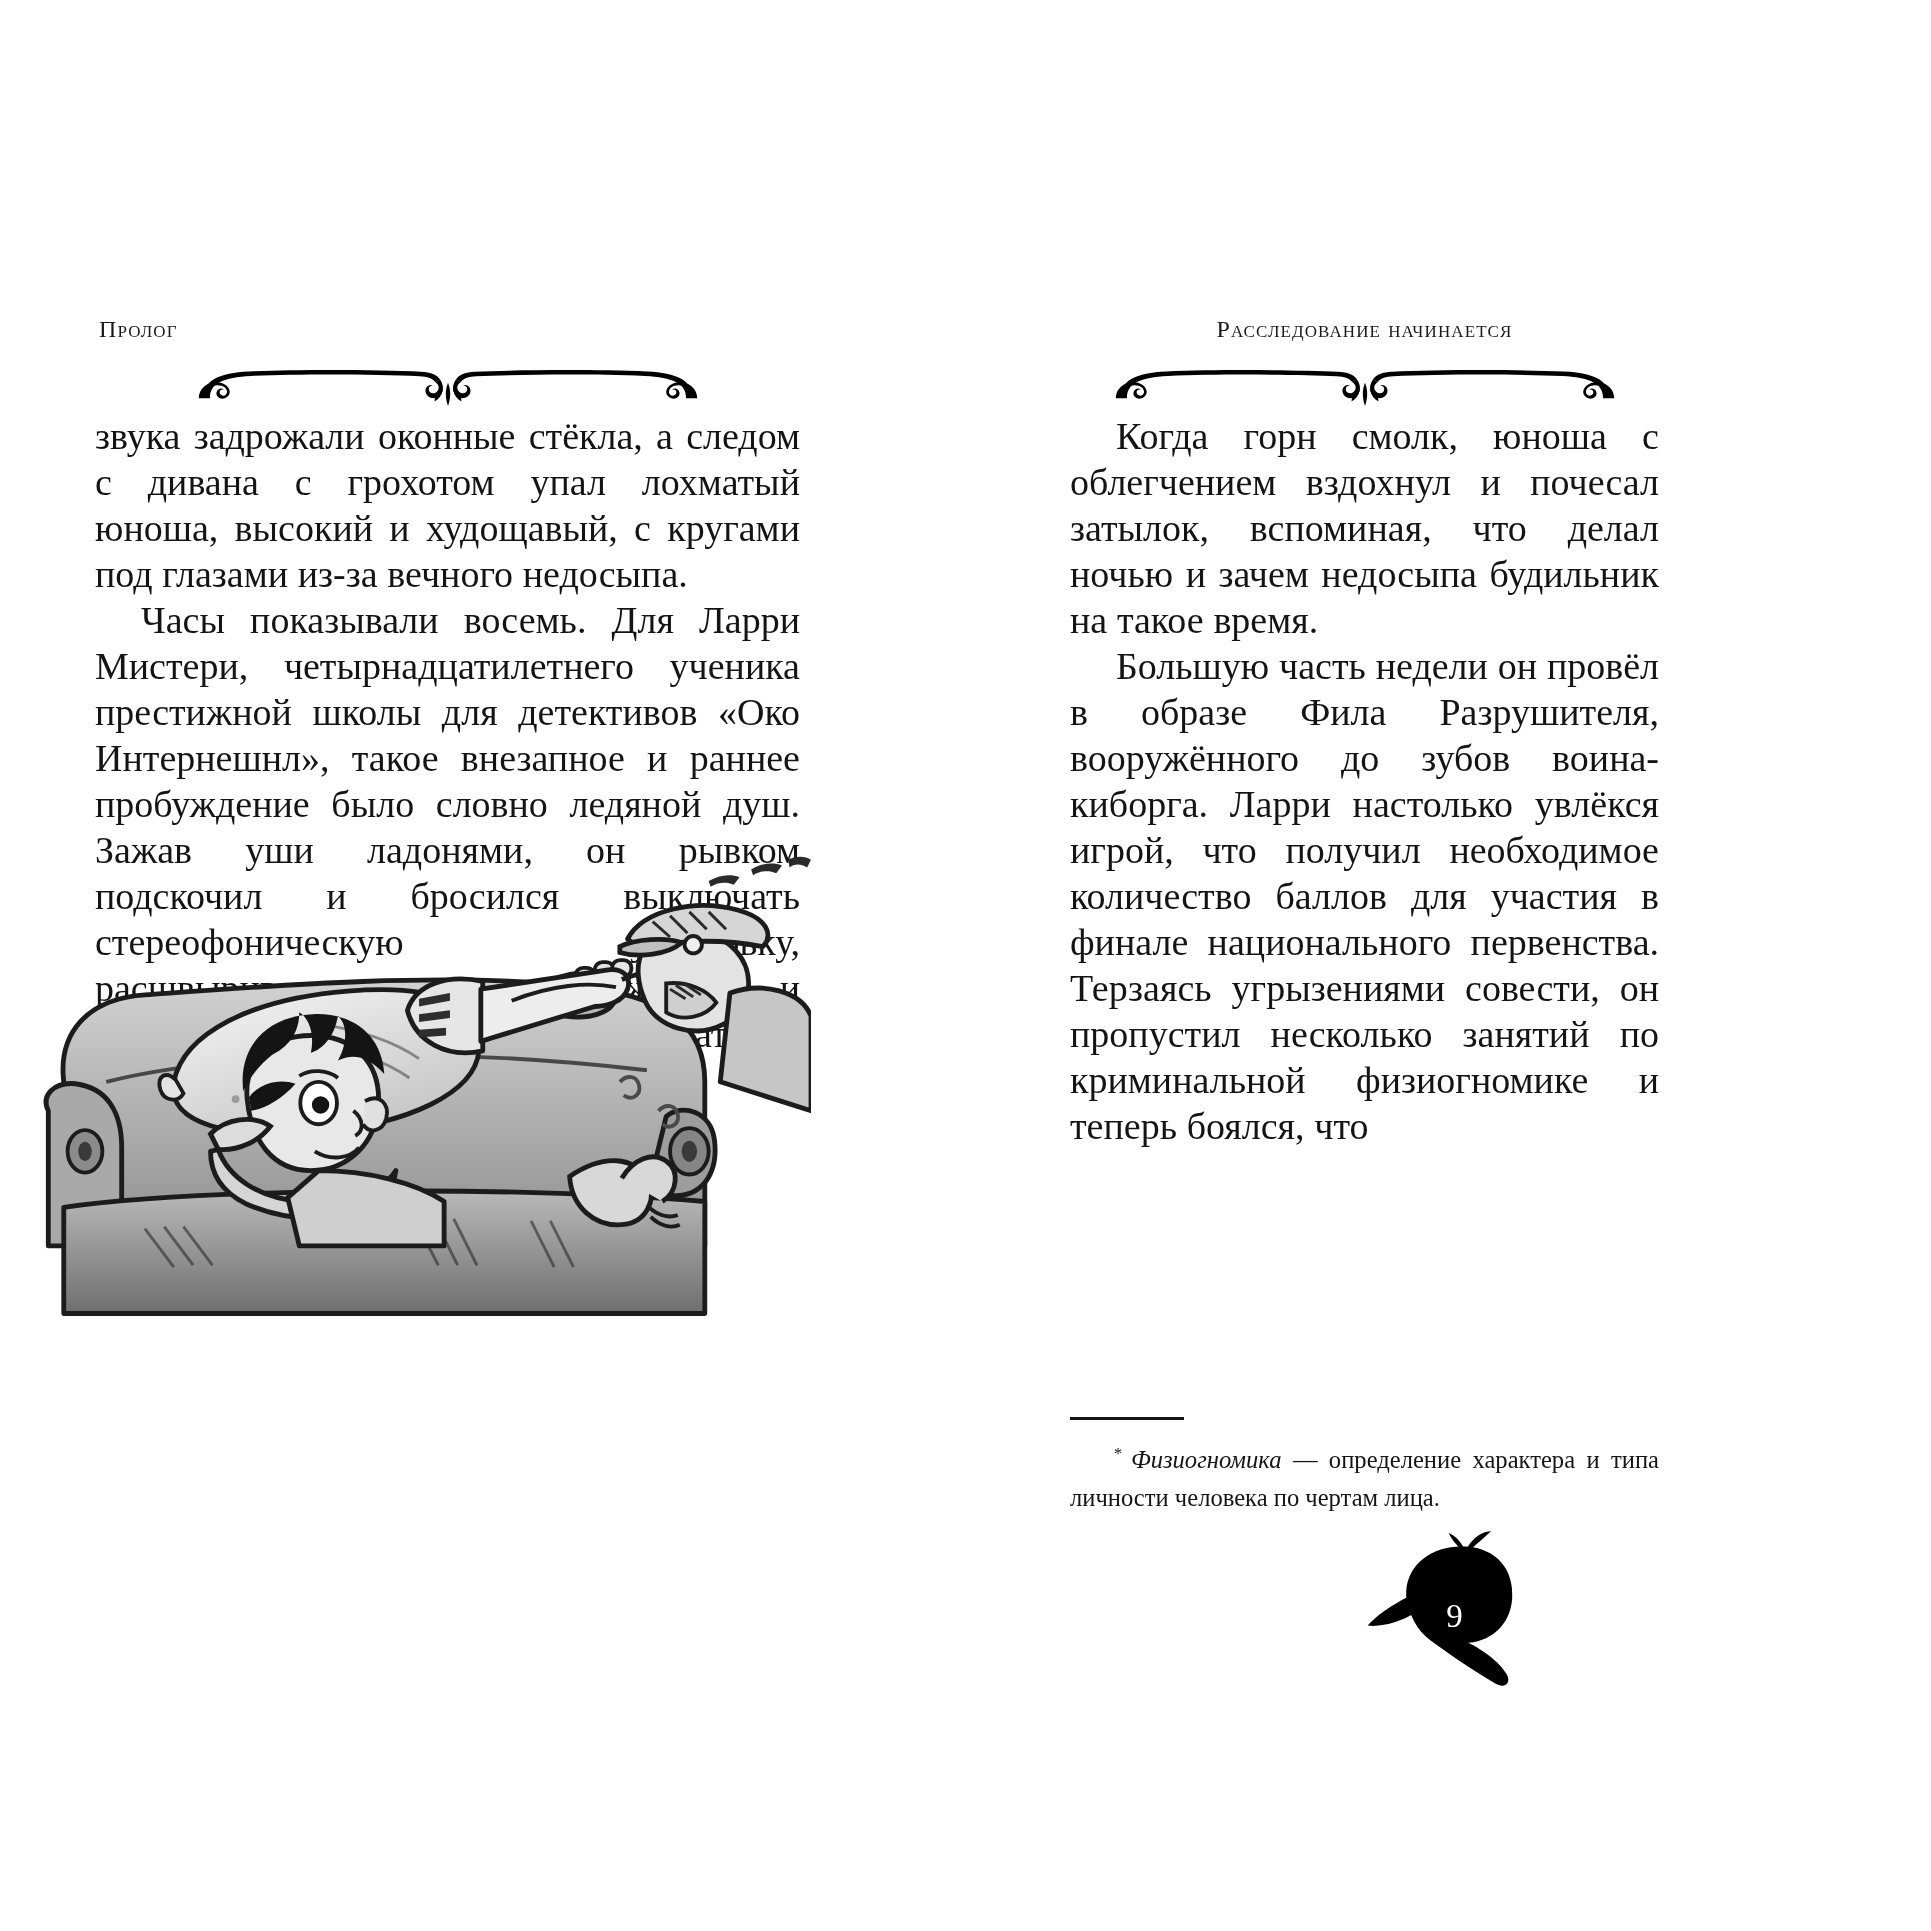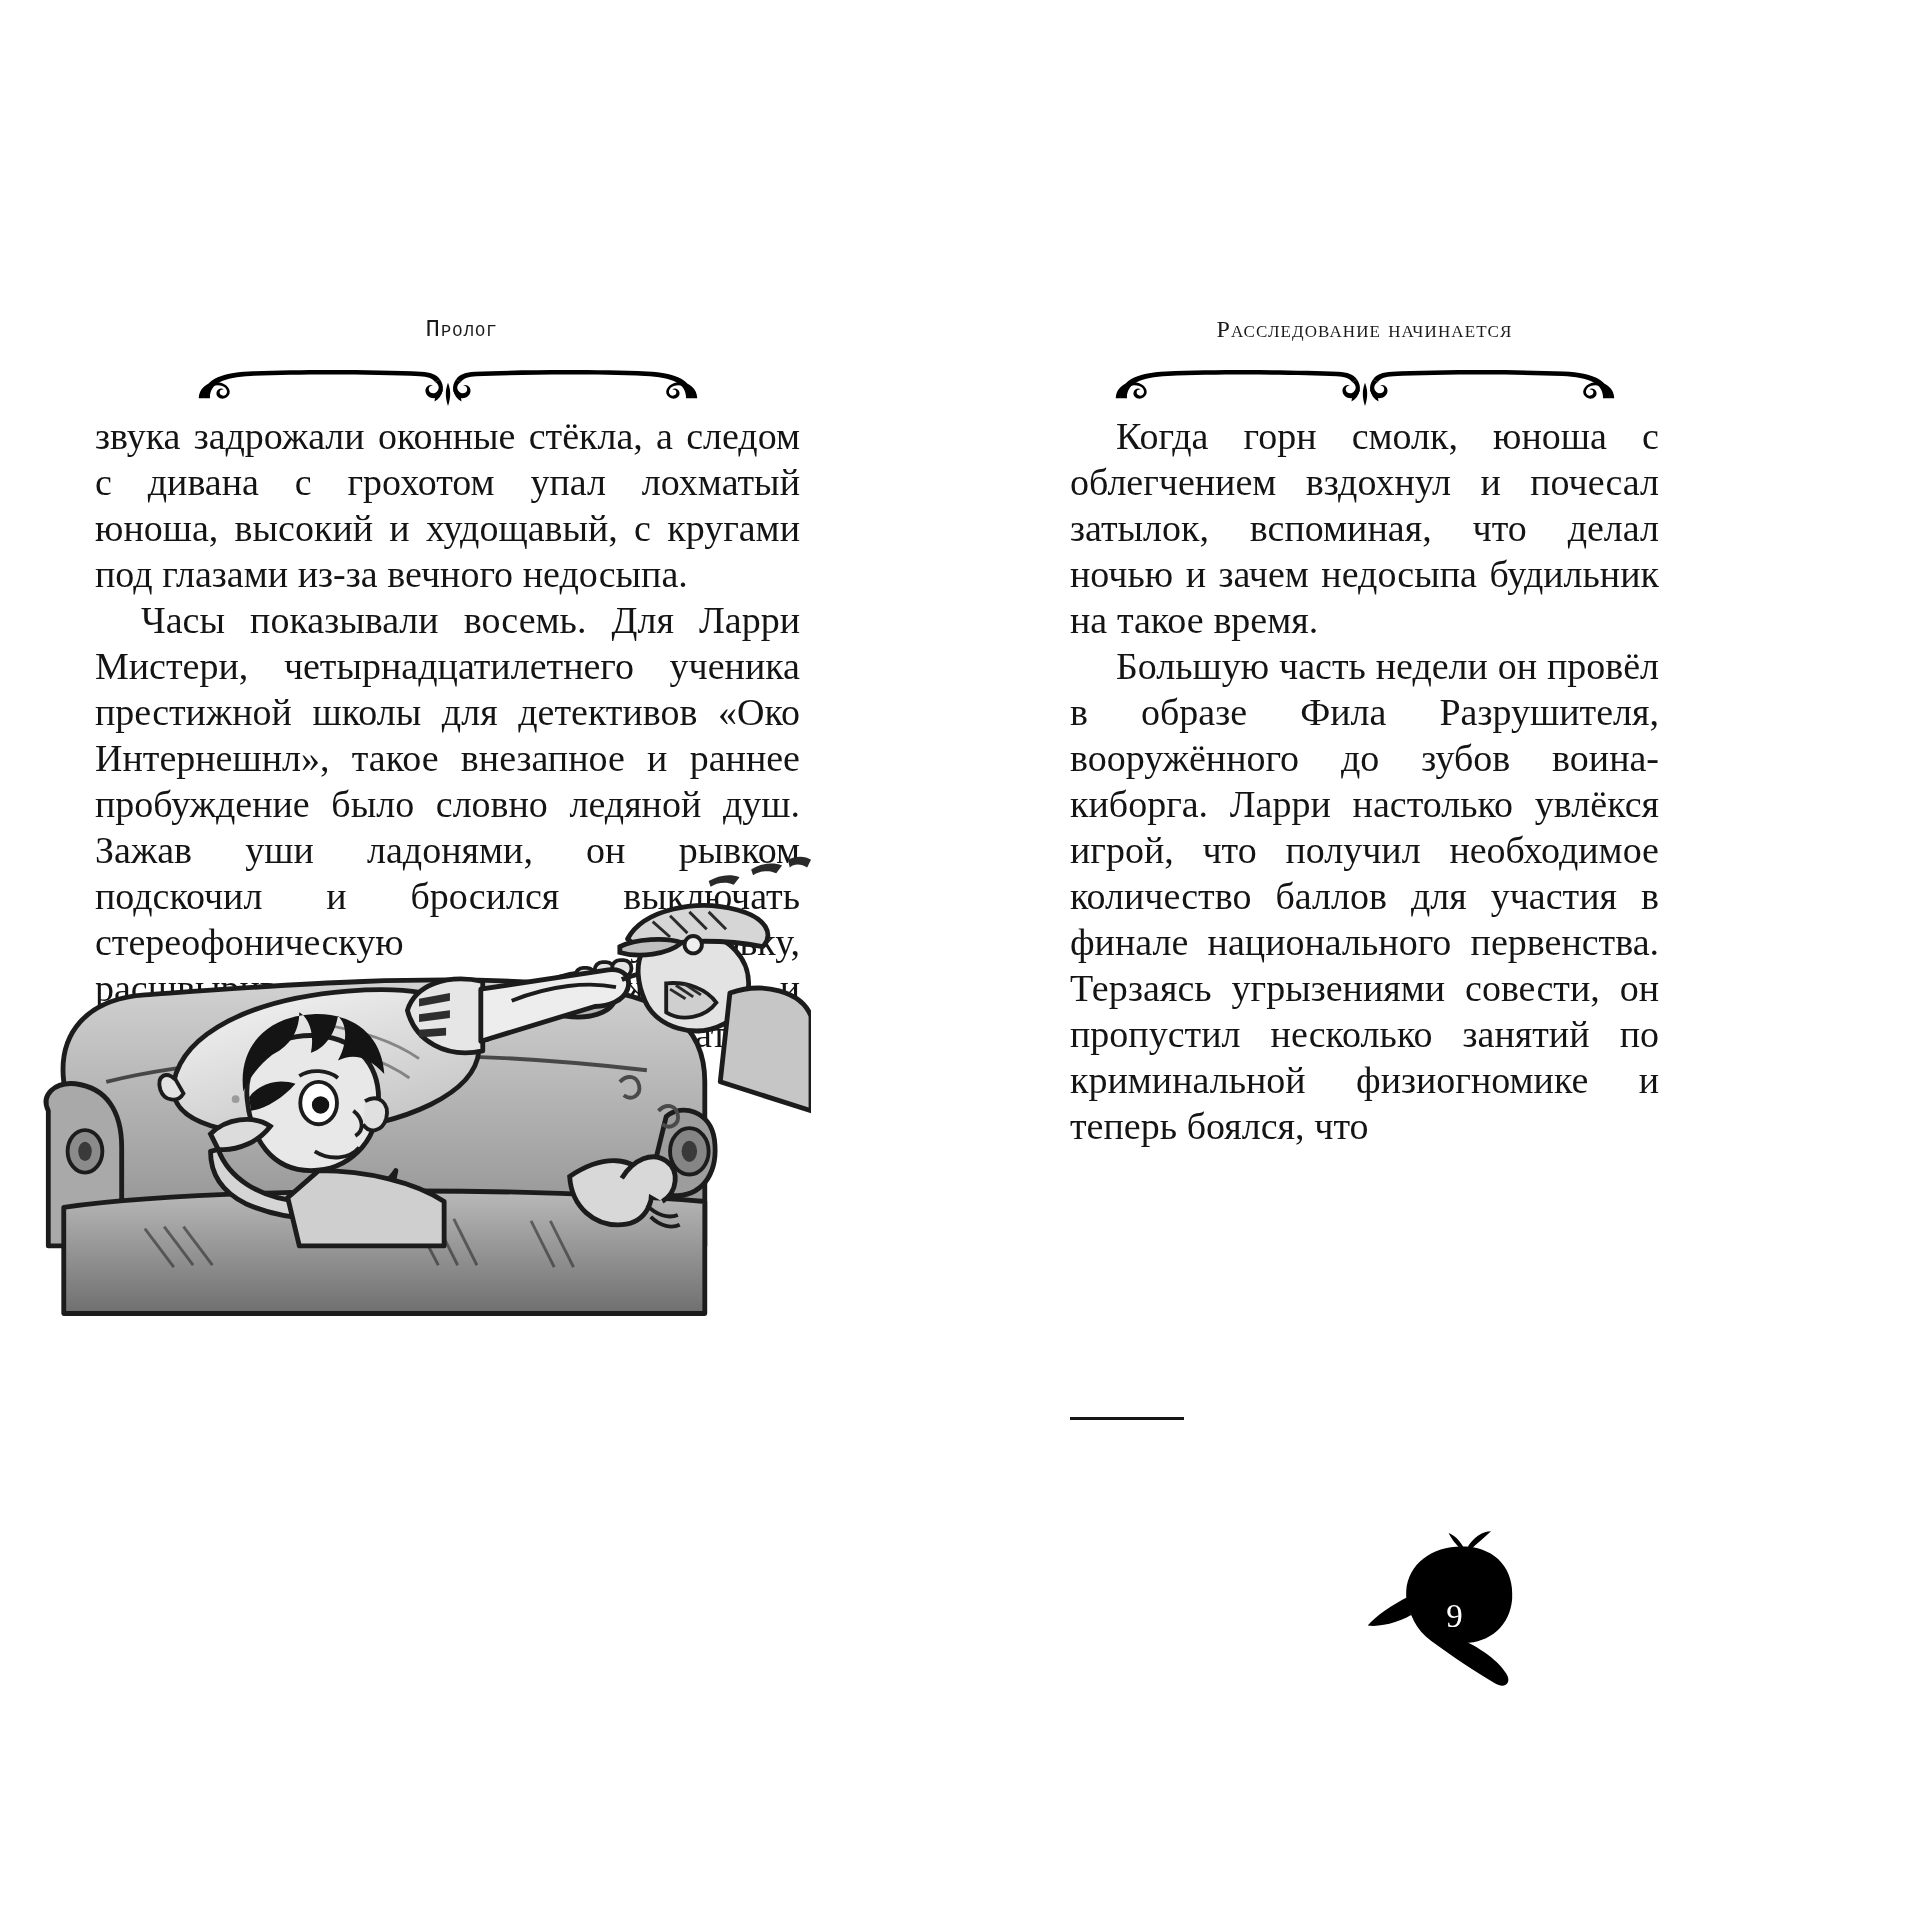--- a/index.html
+++ b/index.html
@@ -37,21 +37,21 @@
     width: 100%;
     text-align: center;
     font-size: 24px;
     letter-spacing: 1.1px;
     font-variant: small-caps;
     text-transform: lowercase;
     color: #1a1a1a;
     white-space: nowrap;
   }
   .running-head::first-letter { text-transform: uppercase; }
-  .page-left  .running-head { top: 316px; left: 14px; text-align: center; font-family: Liberation Mono, monospace; }
+  .page-left  .running-head { top: 316px; left: 4px; text-align: left; }
   .page-right .running-head { top: 316px; left: 0; text-align: center; }
 
   
   .ornament {
     position: absolute;
     top: 348px;
     left: 50%;
     transform: translateX(-50%);
     width: 541px;
     height: 62px;
@@ -330,20 +330,21 @@
       </svg>
     </div>
 
     <div class="body-col">
       <p class="para indent">Когда горн смолк, юноша с облегчением вздохнул и почесал затылок, вспоминая, что делал ночью и зачем недосыпа будильник на такое время.</p>
       <p class="para indent">Большую часть недели он провёл в образе Фила Разрушителя, вооружённого до зубов воина-киборга. Ларри настолько увлёкся игрой, что получил необходимое количество баллов для участия в финале национального первенства. Терзаясь угрызениями совести, он пропустил несколько занятий по криминальной физиогномике и теперь боялся, что</p>
     </div>
 
     <div class="footnote">
       <div class="footnote-rule"></div>
+      <p class="footnote-text"><span class="fn-marker">*</span><span class="term">Физиогномика</span><span> — определение характера и типа личности человека по чертам лица.</span></p>
     </div>
 
     <div class="folio">
       <svg viewBox="0 0 190 180" xmlns="http://www.w3.org/2000/svg" aria-hidden="true">
         <g fill="#000000">
 
           <path d="M48 66 C50 36, 78 18, 110 20 C142 22, 160 44, 158 74 C156 104, 132 122, 104 120 C72 118, 46 96, 48 66 Z"></path>
 
           <path d="M50 72 C34 80, 16 92, 8 102 C22 104, 44 98, 58 88 C66 96, 80 106, 96 112 C120 122, 142 136, 152 152 C158 162, 150 168, 140 162 C120 150, 96 134, 74 118 C58 106, 50 90, 50 72 Z"></path>
 

